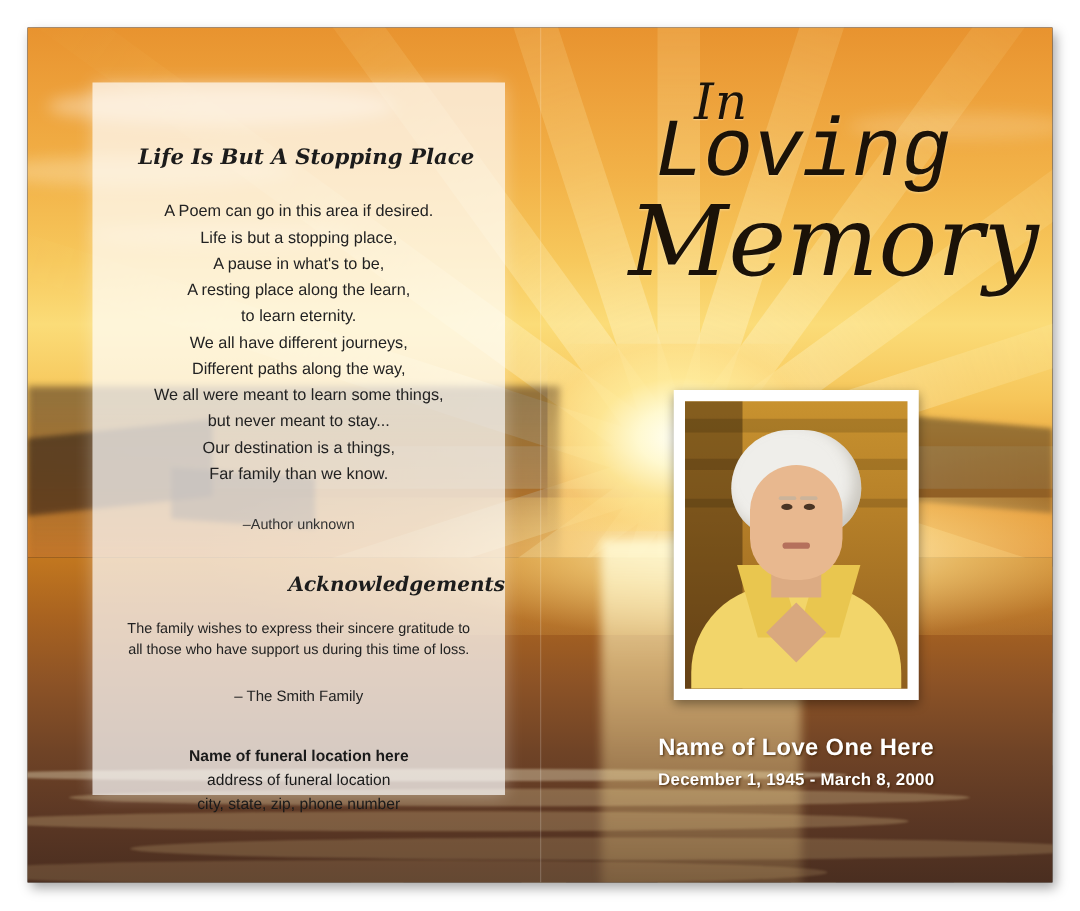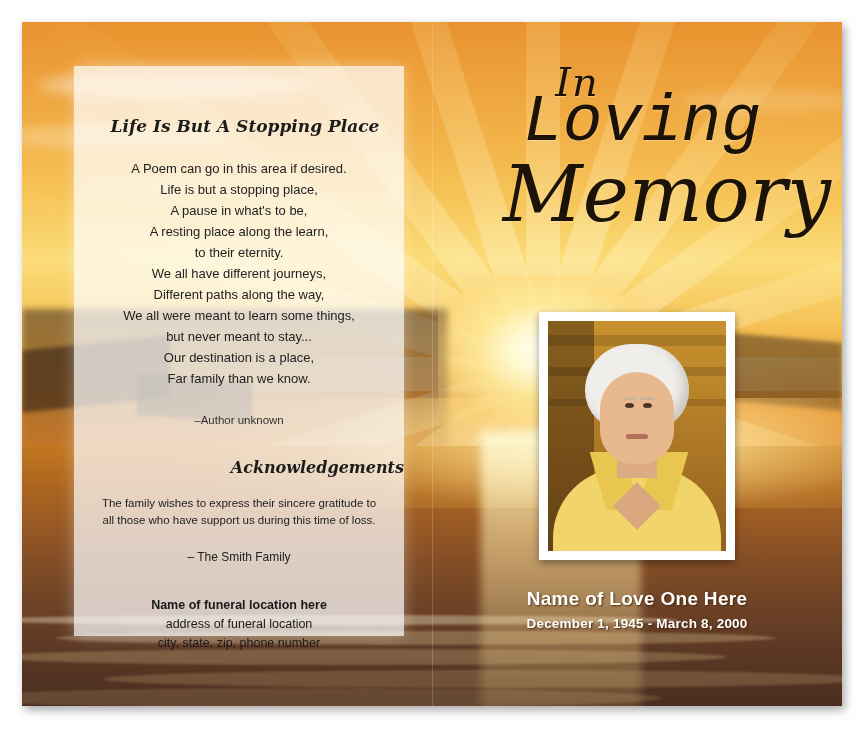--- a/index.html
+++ b/index.html
@@ -451,26 +451,26 @@
 
   <div class="fold"></div>
 
   <div class="inside">
     <div class="poem-title">Life Is But A Stopping Place</div>
     <div class="poem-body">
       <div>A Poem can go in this area if desired.</div>
       <div>Life is but a stopping place,</div>
       <div>A pause in what's to be,</div>
       <div>A resting place along the learn,</div>
-      <div>to their eternity.</div>
+      <div>to learn eternity.</div>
       <div>We all have different journeys,</div>
       <div>Different paths along the way,</div>
       <div>We all were meant to learn some things,</div>
       <div>but never meant to stay...</div>
-      <div>Our destination is a place,</div>
+      <div>Our destination is a things,</div>
       <div>Far family than we know.</div>
     </div>
     <div class="poem-author">–Author unknown</div>
 
     <div class="ack-title">Acknowledgements</div>
     <div class="ack-body">The family wishes to express their sincere gratitude to all those who have support us during this time of loss.</div>
     <div class="ack-family">– The Smith Family</div>
 
     <div class="loc-block">
       <div class="loc-name">Name of funeral location here</div>

